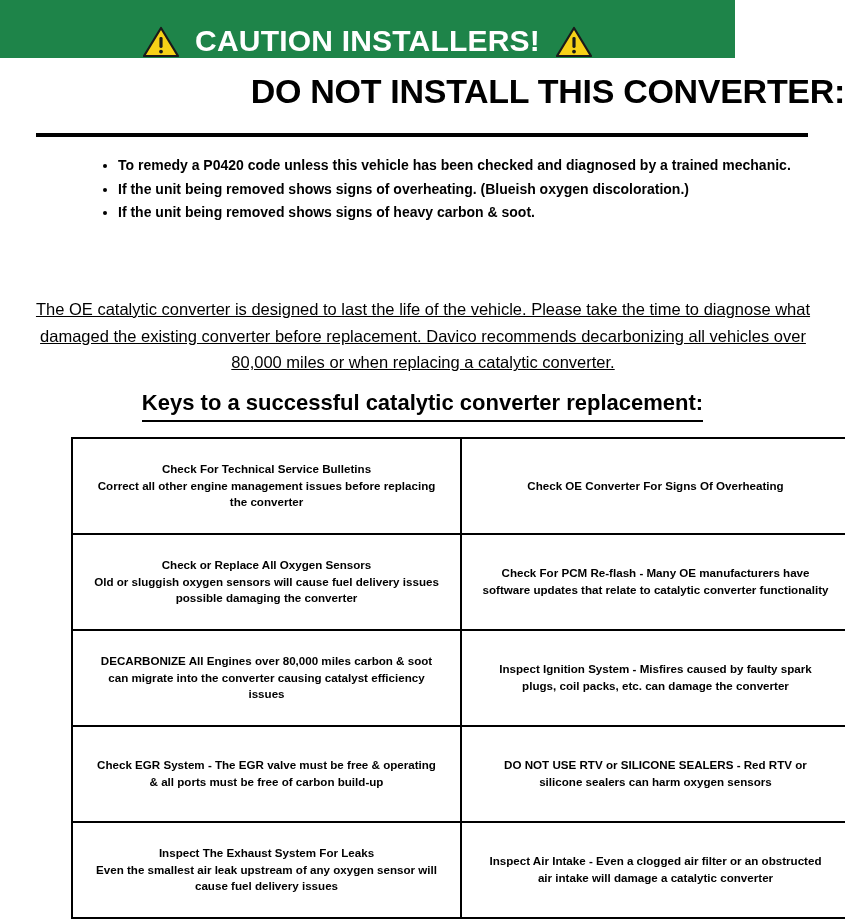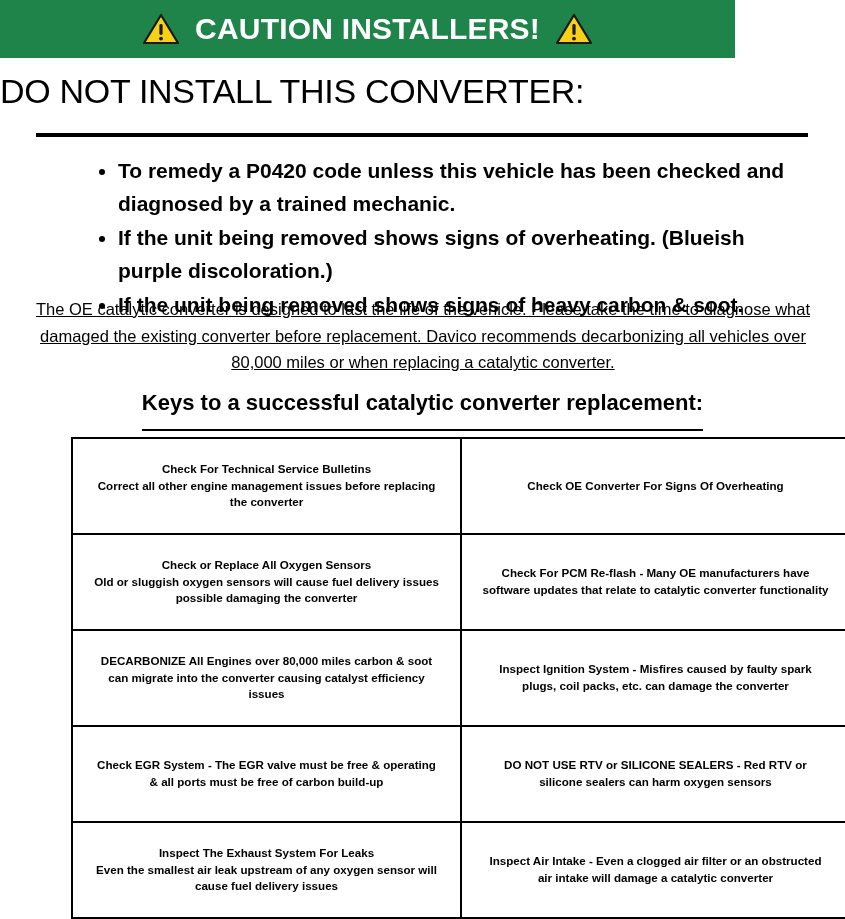--- a/index.html
+++ b/index.html
@@ -18,21 +18,21 @@
 
   
   .banner {
     position: absolute;
     left: 0;
     top: 0;
     width: 735px;
     height: 58px;
     background: #1e8449;
     display: flex;
-    align-items: center;
+    align-items: flex-end;
     justify-content: center;
     gap: 16px;
   }
   .banner-title {
     color: #ffffff;
     font-size: 30px;
     font-weight: bold;
     letter-spacing: 0.2px;
     white-space: nowrap;
   }
@@ -42,44 +42,44 @@
     display: inline-block;
     flex: none;
   }
 
   
   .headline {
     position: absolute;
     left: 0;
     top: 72px;
     width: 845px;
-    text-align: left;
+    text-align: right;
     font-size: 34px;
-    font-weight: normal;
+    font-weight: bold;
     letter-spacing: -0.3px;
   }
 
   .rule {
     position: absolute;
     left: 36px;
     top: 133px;
     width: 772px;
     height: 4px;
     background: #000000;
   }
 
   
   .bullets {
     position: absolute;
     left: 96px;
     top: 155px;
     width: 680px;
     margin: 0;
     padding: 0 0 0 22px;
-    font-size: 21px;
+    font-size: 14px;
     font-weight: bold;
     line-height: 1.55;
   }
   .bullets li {
     margin-bottom: 2px;
   }
 
   
   .paragraph {
     position: absolute;
@@ -97,21 +97,21 @@
     position: absolute;
     left: 0;
     top: 390px;
     width: 845px;
     text-align: center;
     font-size: 22px;
     font-weight: bold;
   }
   .keys-heading span {
     border-bottom: 2px solid #000;
-    padding-bottom: 14px;
+    padding-bottom: 5px;
   }
 
   
   .tips-table {
     position: absolute;
     left: 71px;
     top: 437px;
     width: 694px;
     border-collapse: collapse;
     table-layout: fixed;
@@ -150,21 +150,21 @@
     </svg>
   </span>
 </div>
 
 <div class="headline">DO NOT INSTALL THIS CONVERTER:</div>
 
 <div class="rule"></div>
 
 <ul class="bullets">
   <li>To remedy a P0420 code unless this vehicle has been checked and diagnosed by a trained mechanic.</li>
-  <li>If the unit being removed shows signs of overheating. (Blueish purple discoloration.)</li>
+  <li>If the unit being removed shows signs of overheating. (Blueish oxygen discoloration.)</li>
   <li>If the unit being removed shows signs of heavy carbon &amp; soot.</li>
 </ul>
 
 <div class="paragraph">The OE catalytic converter is designed to last the life of the vehicle. Please take the time to diagnose what damaged the existing converter before replacement. Davico recommends decarbonizing all vehicles over 80,000 miles or when replacing a catalytic converter.</div>
 
 <div class="keys-heading">
   <span>Keys to a successful catalytic converter replacement:</span>
 </div>
 
 <table class="tips-table">

